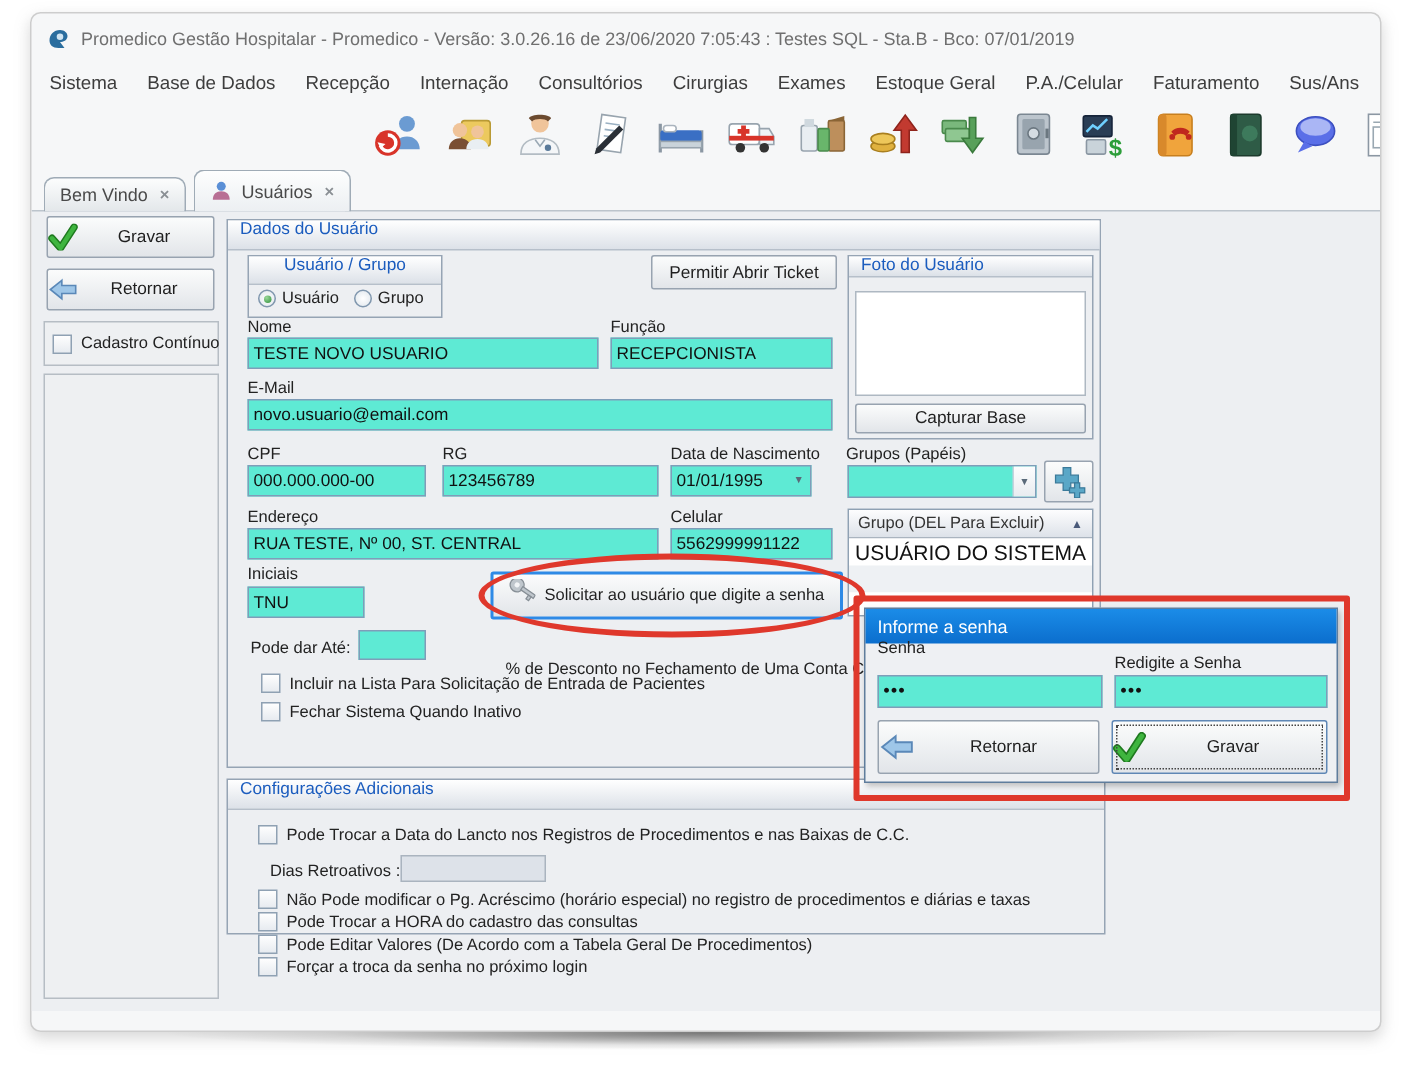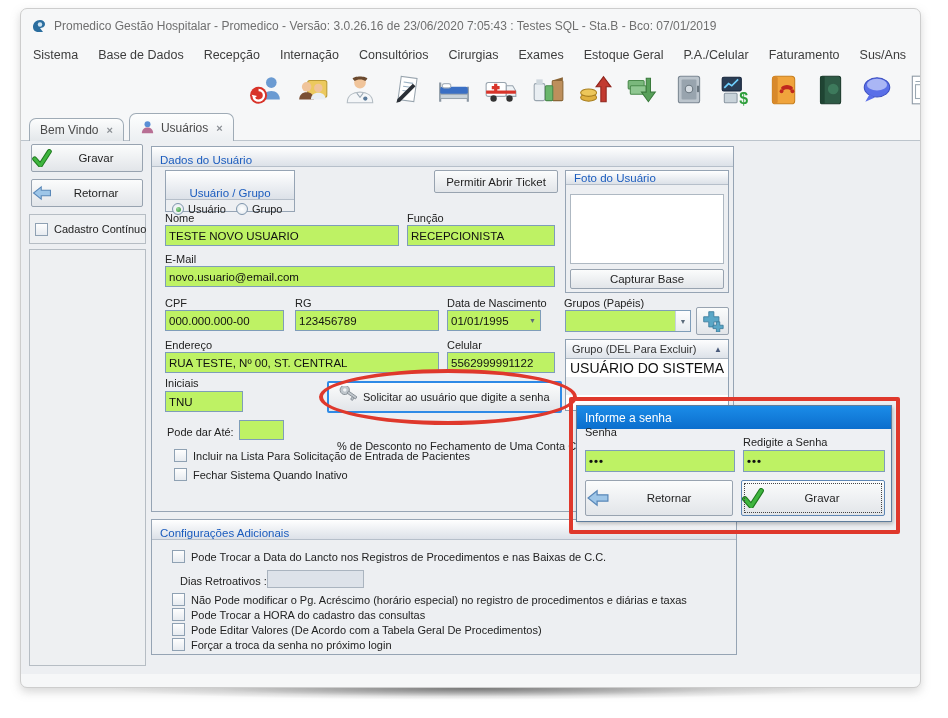--- a/index.html
+++ b/index.html
@@ -27,23 +27,23 @@
   .tab.active{height:28px;background:linear-gradient(#fdfefe,#eceff2);}
   .tabx{color:#8a8f94;font-size:11px;font-weight:bold;margin-left:2px;}
   
   .content{position:absolute;left:0;top:131px;width:899px;height:534px;background:#edeff2;border-top:1px solid #bcc4cc;z-index:1;}
   
   .btn{display:flex;align-items:center;justify-content:center;gap:8px;
     background:linear-gradient(#fbfcfc,#e2e5e9);border:1px solid #98a3b0;border-radius:2px;
     font-size:11.5px;color:#1f1f1f;cursor:default;}
   .grp{position:absolute;background:#edeff2;border:1px solid #96a4b4;}
   .grp-h{height:20px;background:linear-gradient(#ffffff,#dce1e8);border-bottom:1px solid #b6bfca;
-    display:flex;align-items:flex-end;padding-left:8px;font-size:11.5px;color:#1b5cbe;}
+    display:flex;align-items:flex-start;padding-left:8px;font-size:11.5px;color:#1b5cbe;}
   .lbl{position:absolute;font-size:11px;color:#222;white-space:nowrap;}
-  .inp{position:absolute;height:21px;background:#bef264;border:1px solid #7f9db9;font-size:11.5px;color:#111;
+  .inp{position:absolute;height:21px;background:#5eead4;border:1px solid #7f9db9;font-size:11.5px;color:#111;
     padding:0 3px;font-family:"Liberation Sans",sans-serif;}
   input.inp{outline:none;}
   .cbrow{position:absolute;display:flex;align-items:center;gap:6px;margin-left:12px;}
   .cb{width:13px;height:13px;border:1px solid #8fa1b3;background:linear-gradient(#fefefe,#e7ebf0);flex:0 0 auto;}
   .cblabel{font-size:11px;color:#222;white-space:nowrap;}
   .radio{width:12px;height:12px;border:1px solid #7f96ad;border-radius:50%;background:radial-gradient(#fff,#dfe6ec);position:relative;flex:0 0 auto;}
   .radio.sel::after{content:"";position:absolute;left:2.5px;top:2.5px;width:5px;height:5px;border-radius:50%;
     background:radial-gradient(circle at 35% 30%,#9ad89a,#2f8f3a);}
   .drop{width:15px;display:flex;align-items:center;justify-content:center;color:#5a6a7a;font-size:7px;border-left:1px solid #c6d2dd;background:linear-gradient(#fdfdfe,#e8ecf0);}
   
@@ -234,21 +234,21 @@
     <span class="cblabel">Cadastro Contínuo</span>
   </div>
   <div id="side-panel" style="z-index:2;"></div>
 
   <div class="grp" style="left:130px;top:137px;width:583px;height:366px;z-index:3;">
     <div class="grp-h">
       <span>Dados do Usuário</span>
     </div>
 
     <div class="abs" style="left:13px;top:23px;width:130px;height:42px;border:1px solid #96a4b4;background:#edeff2;">
-      <div class="grp-h" style="height:29px;justify-content:center;padding-left:0;">
+      <div class="grp-h" style="height:19px;justify-content:center;padding-left:0;">
         <span>Usuário / Grupo</span>
       </div>
       <div style="display:flex;align-items:center;gap:4px;padding:3px 0 0 6px;">
         <span class="radio sel"></span>
         <span class="cblabel">Usuário</span>
         <span class="radio" style="margin-left:6px;"></span>
         <span class="cblabel">Grupo</span>
       </div>
     </div>
 
@@ -336,21 +336,21 @@
         <span style="font-size:8px;color:#4a5a7a;">▲</span>
       </div>
       <div class="list-row">
         <span>USUÁRIO DO SISTEMA</span>
       </div>
       <div class="list-row alt"></div>
       <div class="list-row"></div>
     </div>
   </div>
 
-  <div class="grp" style="left:130px;top:510px;width:586px;height:136px;z-index:3;">
+  <div class="grp" style="left:130px;top:510px;width:586px;height:104px;z-index:3;">
     <div class="grp-h">
       <span>Configurações Adicionais</span>
     </div>
     <div class="cbrow" style="left:8px;top:30px;">
       <span class="cb"></span>
       <span class="cblabel">Pode Trocar a Data do Lancto nos Registros de Procedimentos e nas Baixas de C.C.</span>
     </div>
     <span class="lbl" style="left:28px;top:55px;">Dias Retroativos :</span>
     <input class="inp" style="left: 115px; top: 50px; width: 97px; height: 18px; background: rgb(221, 226, 233); border-color: rgb(170, 180, 191);" value="">
     <div class="cbrow" style="left:8px;top:73px;">

